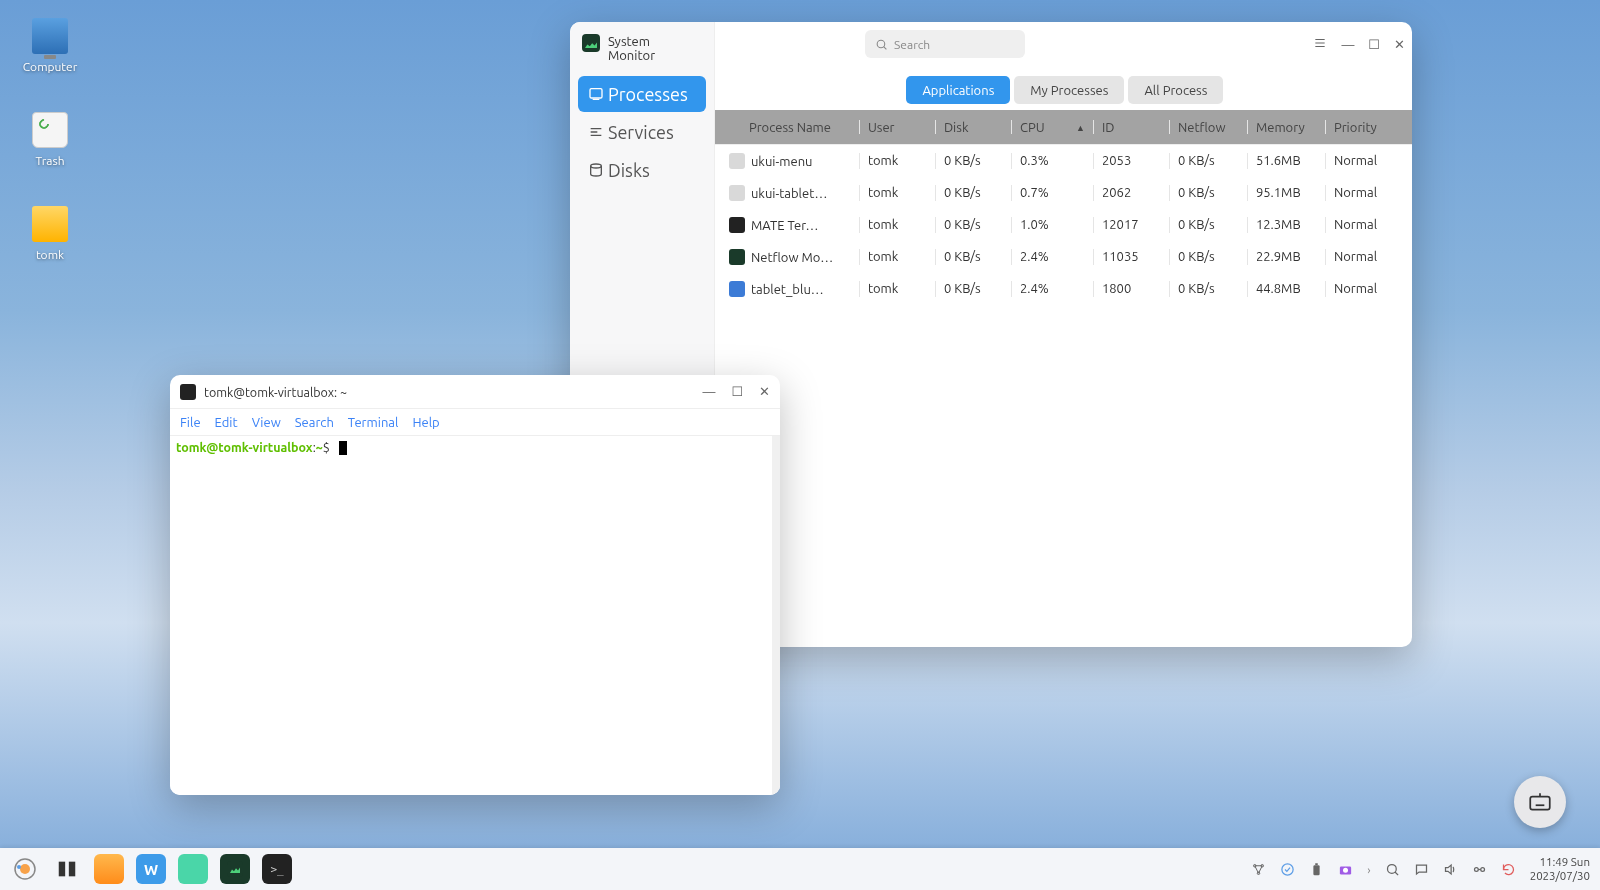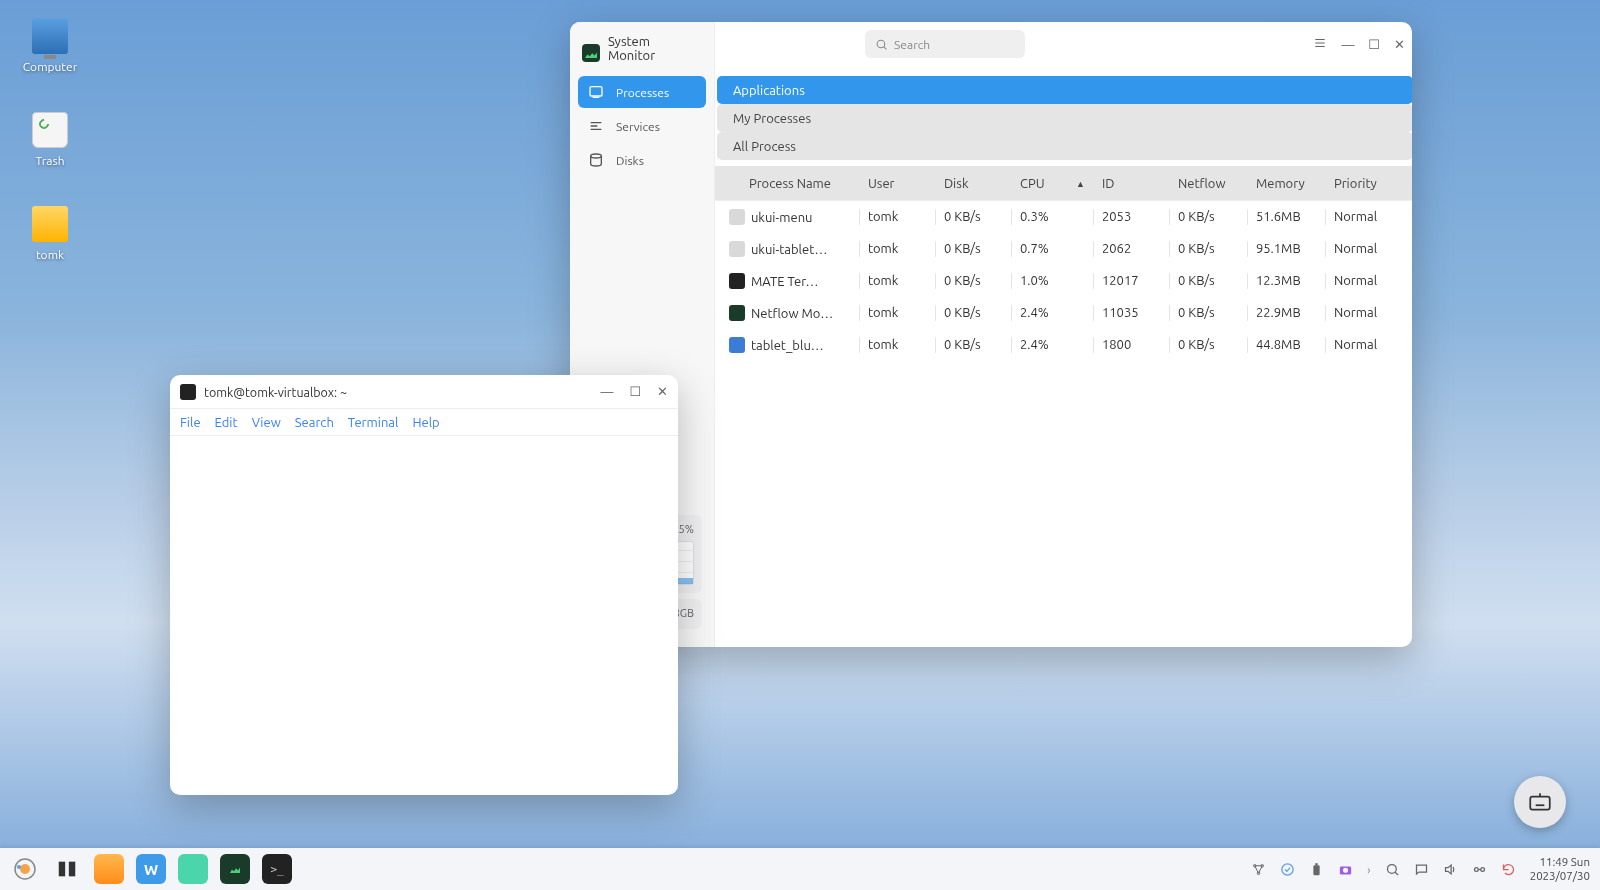--- a/index.html
+++ b/index.html
@@ -12,52 +12,52 @@
 
 .desktop-icon { position: absolute; width: 80px; text-align: center; color: #fff; text-shadow: 0 1px 3px rgba(0,0,0,0.5); font-size: 12px; cursor: pointer; }
 .desktop-icon .ic { width: 36px; height: 36px; margin: 0 auto 6px; display: flex; align-items: center; justify-content: center; border-radius: 4px; }
 
 
 .window { position: absolute; background: #fff; border-radius: 10px; box-shadow: 0 12px 40px rgba(0,0,0,0.25); overflow: hidden; }
 
 
 .sm { left: 570px; top: 22px; width: 842px; height: 625px; display: flex; }
 .sm-sidebar { width: 170px; background: #f7f7f8; display: flex; flex-direction: column; padding: 10px 8px 0 8px; border-right: 1px solid #eee; }
-.sm-titlebar { display: flex; align-items: flex-end; gap: 8px; padding: 2px 6px 14px 4px; }
+.sm-titlebar { display: flex; align-items: flex-start; gap: 8px; padding: 2px 6px 14px 4px; }
 .sm-app-icon { width: 18px; height: 18px; background: #1a3a2a; border-radius: 4px; position: relative; }
 .sm-app-icon::after { content:""; position:absolute; left:3px; right:3px; bottom:4px; height:6px; background: linear-gradient(90deg,#4dd07a,#4dd07a); clip-path: polygon(0 100%, 20% 40%, 40% 70%, 60% 20%, 80% 60%, 100% 10%, 100% 100%); }
 .sm-title { font-size: 13px; color: #333; }
 .sm-nav { display: flex; flex-direction: column; gap: 2px; }
-.sm-nav-item { display: flex; align-items: center; gap: 12px; padding: 8px 10px; border-radius: 6px; font-size: 12px; color: #555; cursor: pointer; }
+.sm-nav-item { display: flex; align-items: center; gap: 4px; padding: 8px 10px; border-radius: 6px; font-size: 18px; color: #555; cursor: pointer; }
 .sm-nav-item.active { background: #3296ed; color: #fff; }
 .sm-nav-item svg { width: 16px; height: 16px; }
 .sm-stats { margin-top: auto; padding: 12px 4px; }
 .stat-block { background: #f0f0f2; border-radius: 6px; padding: 8px; margin-bottom: 6px; }
 .stat-head { display: flex; justify-content: space-between; font-size: 11px; color: #666; margin-bottom: 6px; }
 .stat-graph { height: 44px; background: #fff; border: 1px solid #e0e0e0; border-radius: 3px; position: relative; background-image: repeating-linear-gradient(0deg, #eee 0, #eee 1px, transparent 1px, transparent 11px); }
 .stat-graph::after { content:""; position:absolute; left:0; right:0; bottom:0; height:6px; background: linear-gradient(90deg, rgba(50,150,237,0.3), rgba(50,150,237,0.6)); }
 .sm-main { flex: 1; display: flex; flex-direction: column; }
 .sm-topbar { height: 44px; display: flex; align-items: center; padding: 0 10px; gap: 8px; }
 .sm-search { margin: 0 auto; width: 160px; height: 28px; background: #efefef; border-radius: 6px; display: flex; align-items: center; gap: 6px; padding: 0 10px; font-size: 12px; color: #888; }
 .sm-winctl { margin-left: auto; display: flex; align-items: center; gap: 14px; color: #666; }
 .sm-winctl span, .sm-winctl div { cursor: pointer; font-size: 13px; }
-.sm-tabs { display: flex; justify-content: center; gap: 0; padding: 10px 0 6px; flex-direction: column; }
+.sm-tabs { display: flex; justify-content: center; gap: 0; padding: 10px 0 6px; }
 .sm-tab { padding: 7px 16px; font-size: 13px; border-radius: 5px; background: #e5e5e5; color: #444; cursor: pointer; margin: 0 2px; }
 .sm-tab.active { background: #3296ed; color: #fff; }
 .sm-table { flex:1; overflow:auto; }
-.sm-th { display:flex; padding: 10px 14px; font-size: 13px; color:#444; border-bottom:1px solid #eee; background:#e5e5e5; }
+.sm-th { display:flex; padding: 10px 14px; font-size: 13px; color:#444; border-bottom:1px solid #eee; background:#a3a3a3; }
 .sm-th > div, .sm-row > div { overflow:hidden; text-overflow:ellipsis; white-space:nowrap; }
 .col-name{width:130px;padding-left:20px;} .col-user{width:76px;border-left:1px solid #e5e5e5;padding-left:8px;} .col-disk{width:76px;border-left:1px solid #e5e5e5;padding-left:8px;} .col-cpu{width:82px;border-left:1px solid #e5e5e5;padding-left:8px;position:relative;} .col-id{width:76px;border-left:1px solid #e5e5e5;padding-left:8px;} .col-net{width:78px;border-left:1px solid #e5e5e5;padding-left:8px;} .col-mem{width:78px;border-left:1px solid #e5e5e5;padding-left:8px;} .col-pri{width:76px;border-left:1px solid #e5e5e5;padding-left:8px;}
 .sort-ind{position:absolute; right:8px; top:3px; font-size:9px;}
 .sm-row{display:flex;padding:8px 14px;font-size:13px;color:#333;}
 .sm-row .col-name{display:flex;align-items:center;gap:6px;padding-left:0;}
 .proc-ic{width:16px;height:16px;border-radius:3px;flex-shrink:0;}
 
 
-.term { left: 170px; top: 375px; width: 508px; height: 420px; display:flex; flex-direction:column; }
+.term { left: 170px; top: 375px; width: 610px; height: 420px; display:flex; flex-direction:column; }
 .term-titlebar{height:34px;display:flex;align-items:center;gap:8px;padding:0 10px;border-bottom:1px solid #eee;}
 .term-titlebar .ic{width:16px;height:16px;background:#222;border-radius:3px;}
 .term-title{font-size:12.5px;color:#333;}
 .term-winctl{margin-left:auto;display:flex;gap:16px;color:#666;font-size:13px;}
 .term-winctl span{cursor:pointer;}
 .term-menu{display:flex;gap:14px;padding:6px 10px;font-size:13px;color:#3b82f6;border-bottom:1px solid #eee;}
 .term-menu span{cursor:pointer;}
 .term-body{flex:1;background:#fff;padding:4px 6px;font-family:"DejaVu Sans Mono",monospace;font-size:12.5px;position:relative;}
 .prompt-user{color:#5fbf00;font-weight:bold;}
 .prompt-path{color:#333;}
@@ -260,20 +260,25 @@
     </div>
   </div>
   <div class="term-menu">
     <span>File</span>
     <span>Edit</span>
     <span>View</span>
     <span>Search</span>
     <span>Terminal</span>
     <span>Help</span>
   </div>
+  <div class="term-body">
+    <span class="prompt-user">tomk@tomk-virtualbox</span><span class="prompt-path">:</span><span class="prompt-user" style="color:#5fbf00;">~</span><span class="prompt-path">$</span>
+    <span class="cursor"></span>
+    <div class="term-scroll"></div>
+  </div>
 </div>
 
 <div class="kb-float">
   <svg width="26" height="26" viewBox="0 0 24 24" fill="none" stroke="#333" stroke-width="1.6">
       <path d="M12 4v3"></path>
       <rect x="3" y="7" width="18" height="12" rx="2"></rect>
       <line x1="7" y1="11" x2="7" y2="11"></line>
       <line x1="11" y1="11" x2="11" y2="11"></line>
       <line x1="15" y1="11" x2="15" y2="11"></line>
       <line x1="8" y1="15" x2="16" y2="15"></line>

